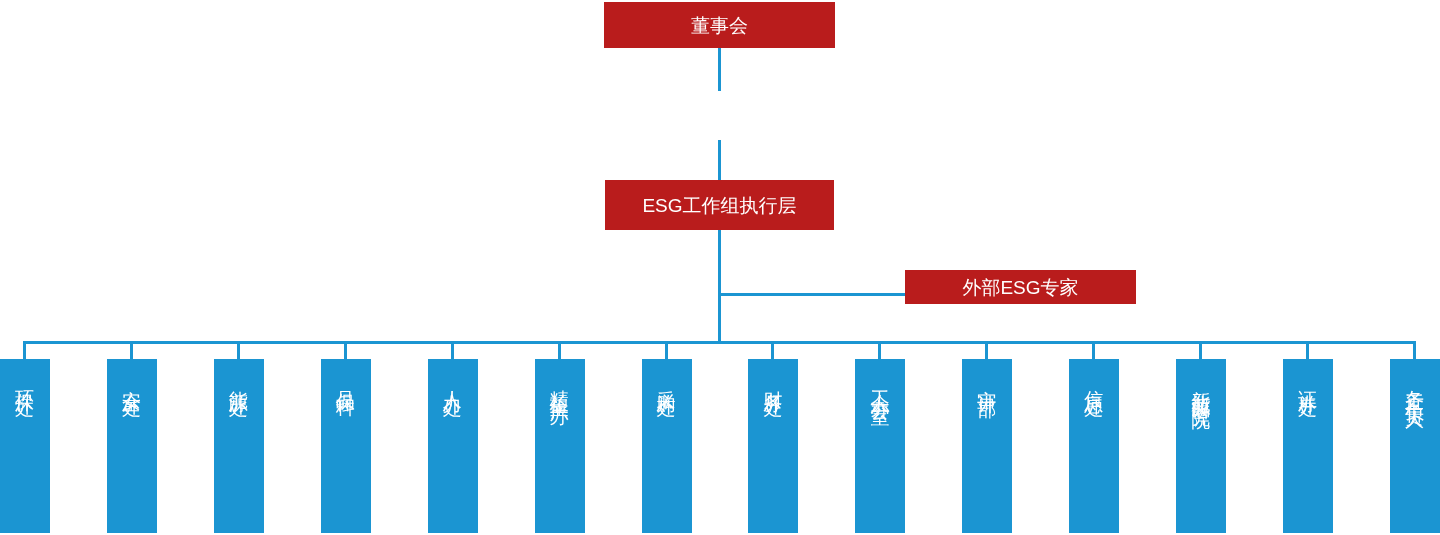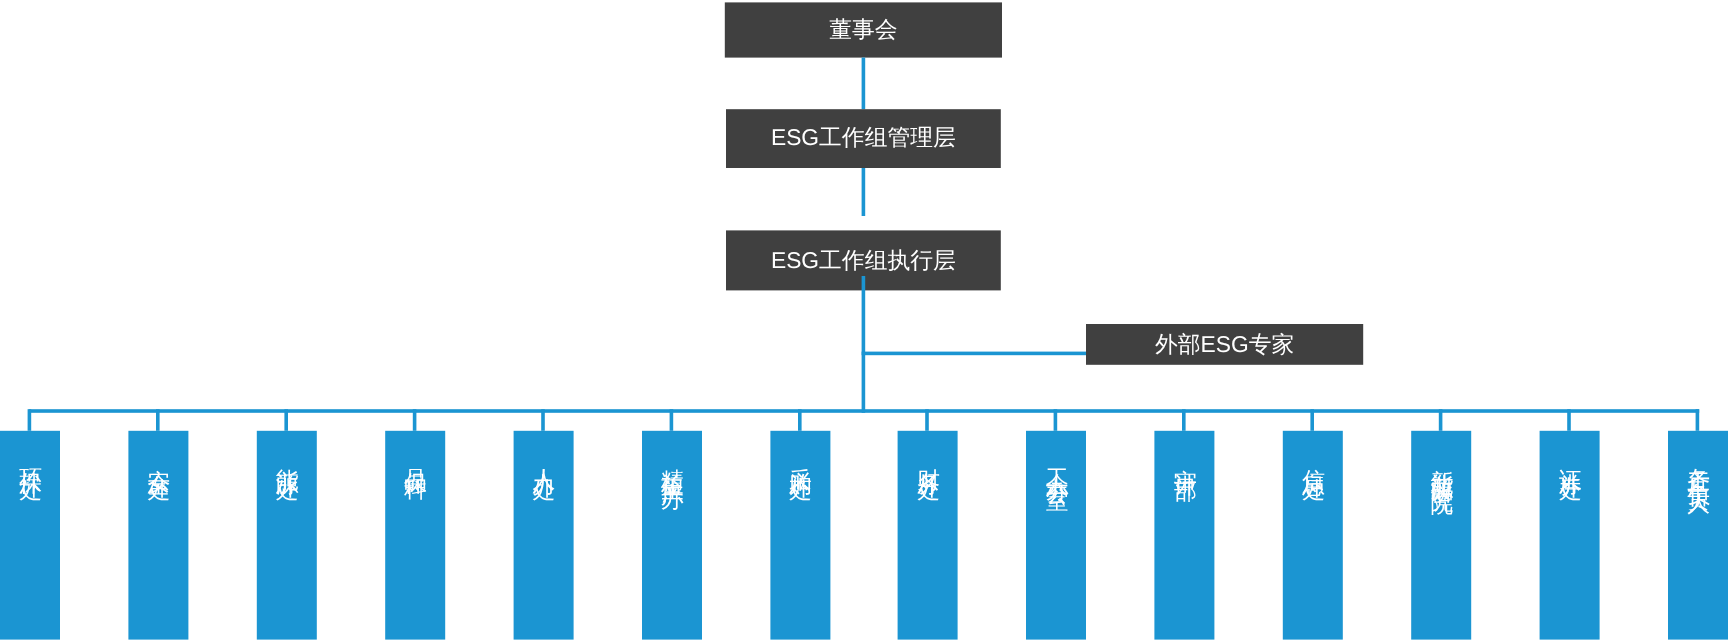--- a/index.html
+++ b/index.html
@@ -10,32 +10,32 @@
   .canvas {
     position: relative;
     width: 1440px;
     height: 535px;
     background: #ffffff;
     font-family: "Liberation Sans", sans-serif;
     overflow: hidden;
   }
   .node {
     position: absolute;
-    background: #404040;
+    background: #b91c1c;
     color: #ffffff;
     display: flex;
     align-items: center;
     justify-content: center;
     font-size: 19px;
     line-height: 1;
     white-space: nowrap;
   }
   .box-board    { left: 604px; top: 2px;   width: 231px; height: 46px; }
   .box-mgmt     { left: 605px; top: 91px;  width: 229px; height: 49px; }
-  .box-exec     { left: 605px; top: 180px; width: 229px; height: 50px; margin-top: 12px; }
+  .box-exec     { left: 605px; top: 180px; width: 229px; height: 50px; }
   .box-external { left: 905px; top: 270px; width: 231px; height: 34px; }
 
   .vline {
     position: absolute;
     width: 3px;
     left: 718px;
     background: #1b95d2;
   }
   .line-board-mgmt { top: 48px;  height: 43px; }
   .line-mgmt-exec  { top: 140px; height: 40px; }
@@ -86,21 +86,20 @@
   }
 </style>
 </head>
 <body>
 
 <div class="canvas">
 
   <div class="node box-board">董事会</div>
   <div class="vline line-board-mgmt"></div>
 
-  <div class="node box-mgmt">ESG工作组管理层</div>
   <div class="vline line-mgmt-exec"></div>
 
   <div class="node box-exec">ESG工作组执行层</div>
   <div class="vline line-trunk"></div>
 
   <div class="hline line-external"></div>
   <div class="node box-external">外部ESG专家</div>
 
   <div class="hline line-span"></div>
 

